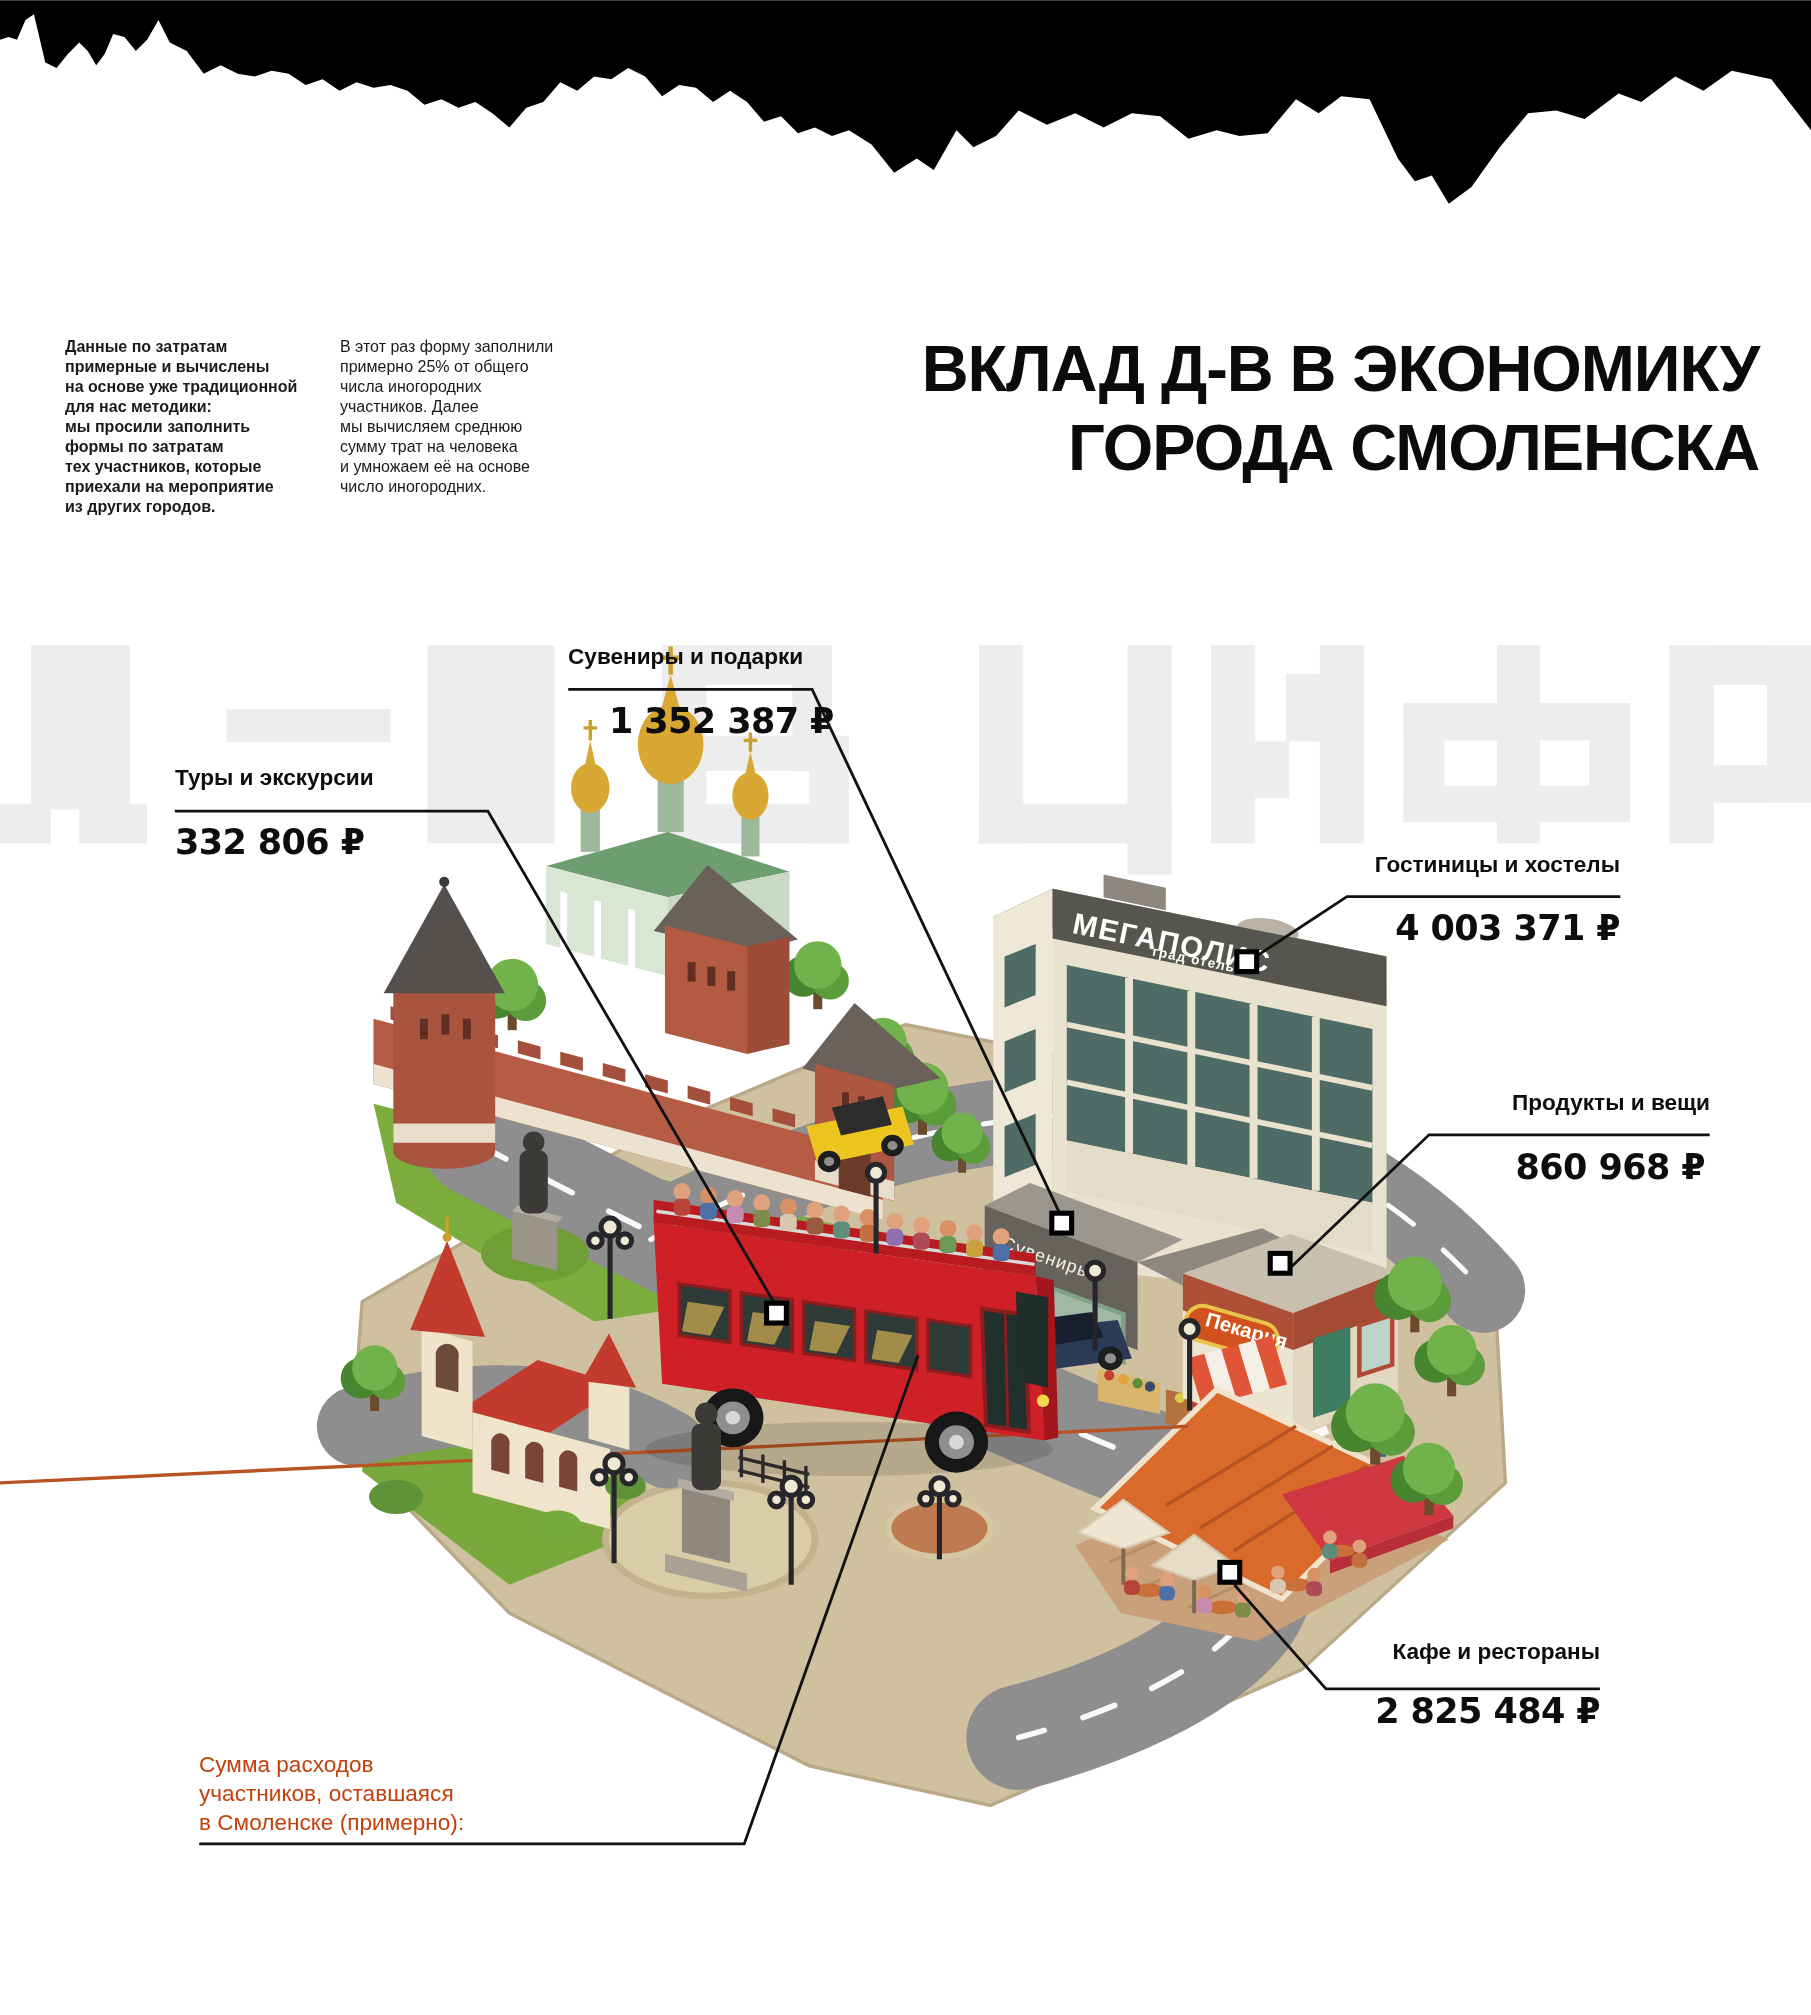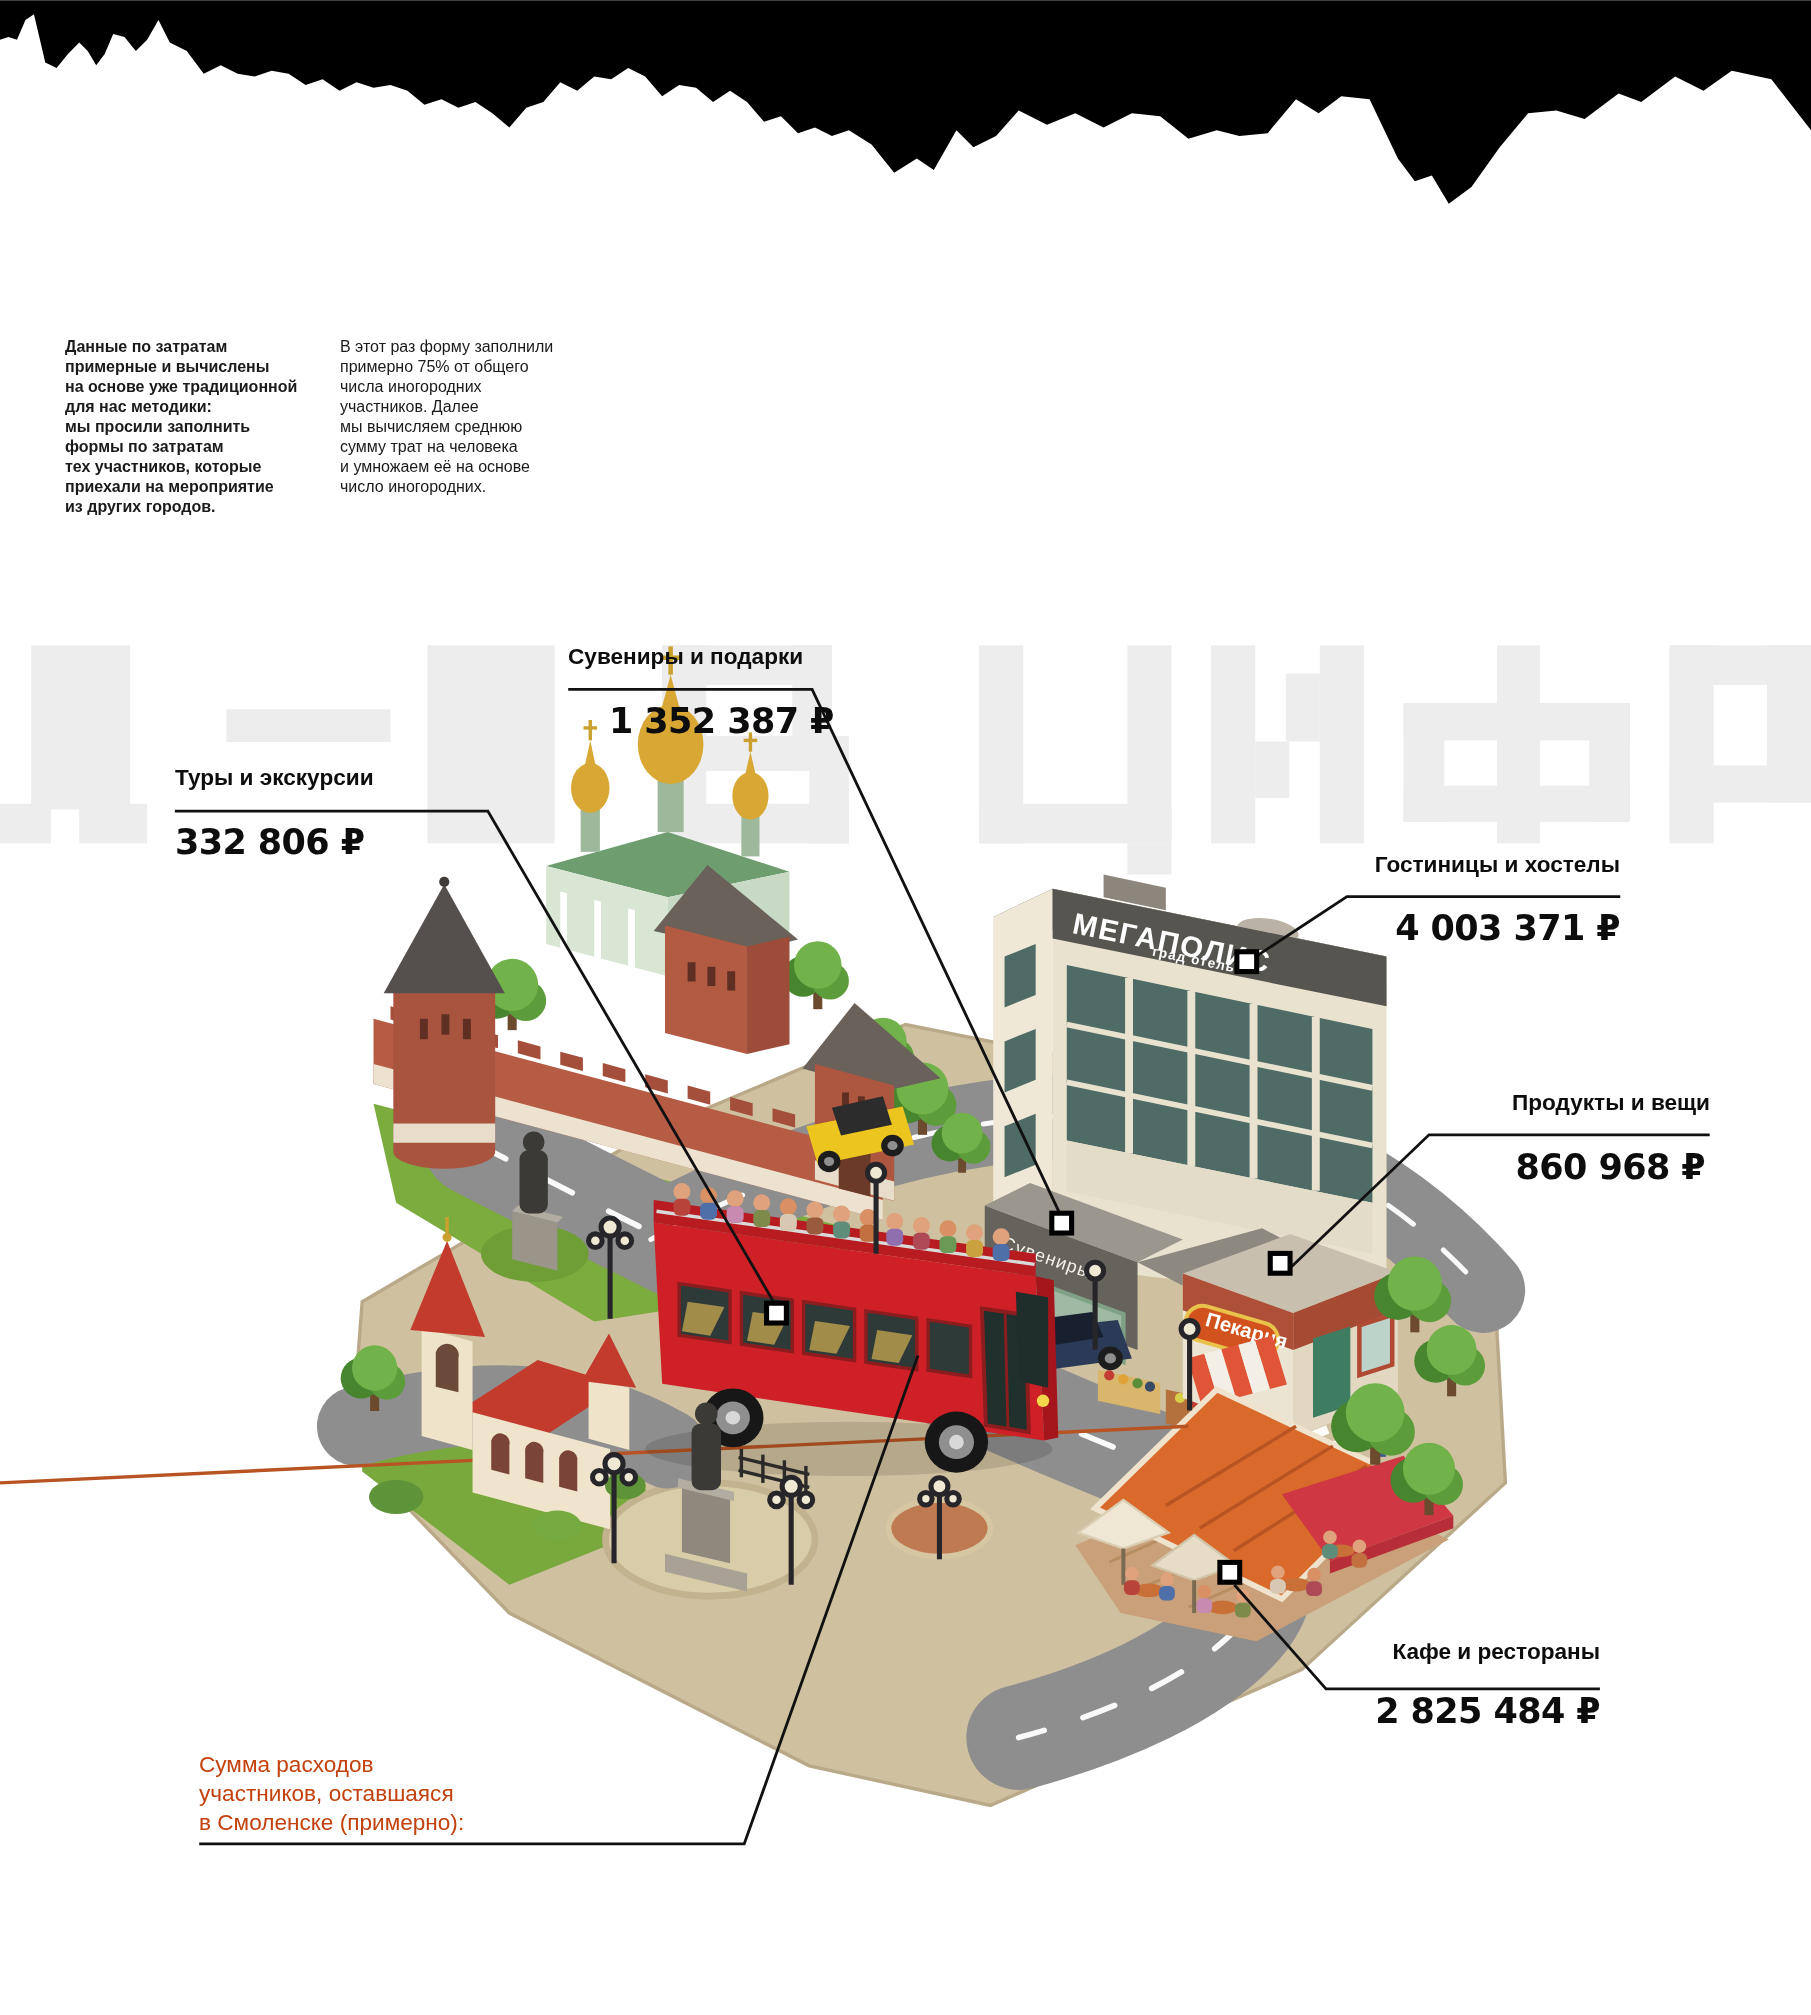--- a/index.html
+++ b/index.html
@@ -558,29 +558,33 @@
     <div class="intro-line">для нас методики:</div>
     <div class="intro-line">мы просили заполнить</div>
     <div class="intro-line">формы по затратам</div>
     <div class="intro-line">тех участников, которые</div>
     <div class="intro-line">приехали на мероприятие</div>
     <div class="intro-line">из других городов.</div>
   </div>
 
   <div class="txt intro-col" style="left:340px;top:337px;">
     <div class="intro-line">В этот раз форму заполнили</div>
-    <div class="intro-line">примерно 75% от общего</div>
+    <div class="intro-line">примерно 25% от общего</div>
     <div class="intro-line">числа иногородних</div>
     <div class="intro-line">участников. Далее</div>
     <div class="intro-line">мы вычисляем среднюю</div>
     <div class="intro-line">сумму трат на человека</div>
     <div class="intro-line">и умножаем её на основе</div>
     <div class="intro-line">число иногородних.</div>
   </div>
 
+  <div class="txt page-title">
+    <div>ВКЛАД Д-В В ЭКОНОМИКУ</div>
+    <div>ГОРОДА СМОЛЕНСКА</div>
+  </div>
 
   <div class="txt co-label" style="left:568px;top:644px;">Сувениры и подарки</div>
   <div class="txt co-value" style="left:568px;top:701px;margin-left:41px;">1 352 387 ₽</div>
 
   <div class="txt co-label" style="left:175px;top:765px;">Туры и экскурсии</div>
   <div class="txt co-value" style="left:175px;top:822px;">332 806 ₽</div>
 
   <div class="txt co-label right" style="right:191px;top:852px;">Гостиницы и хостелы</div>
   <div class="txt co-value right" style="right:191px;top:908px;">4 003 371 ₽</div>
 

